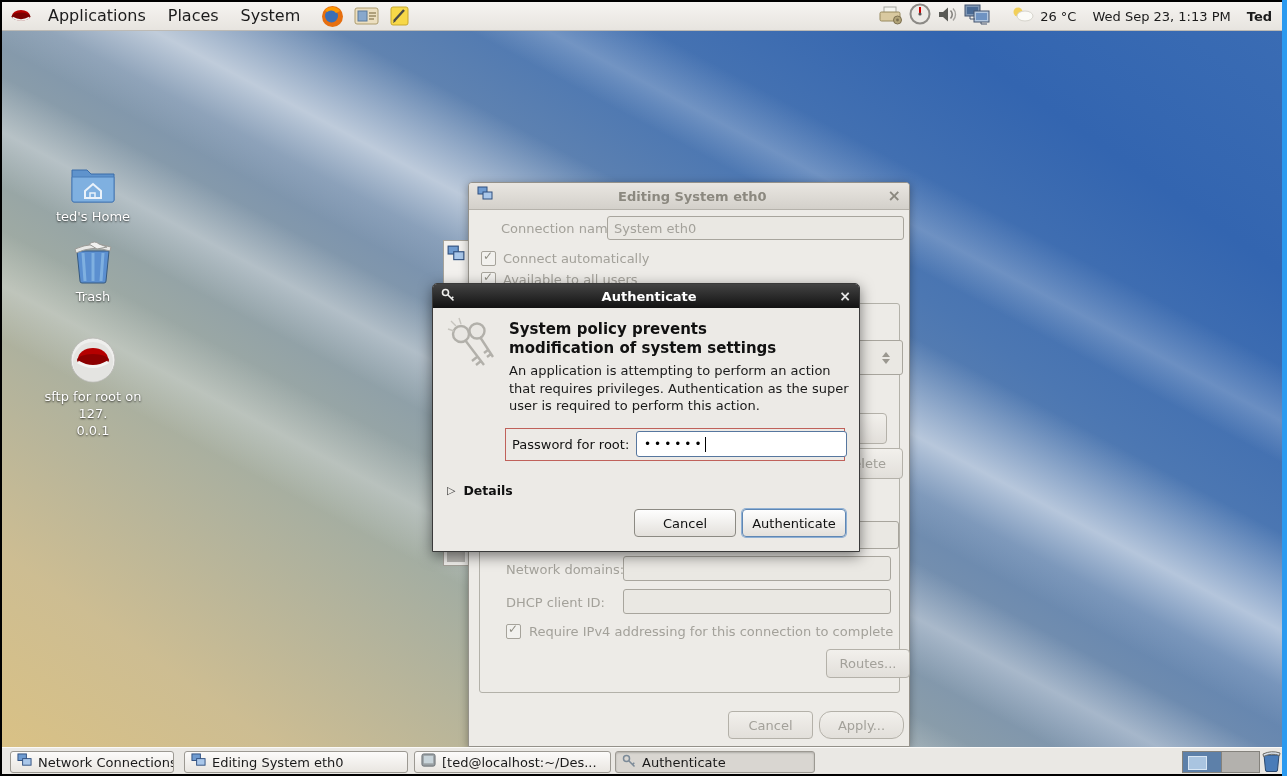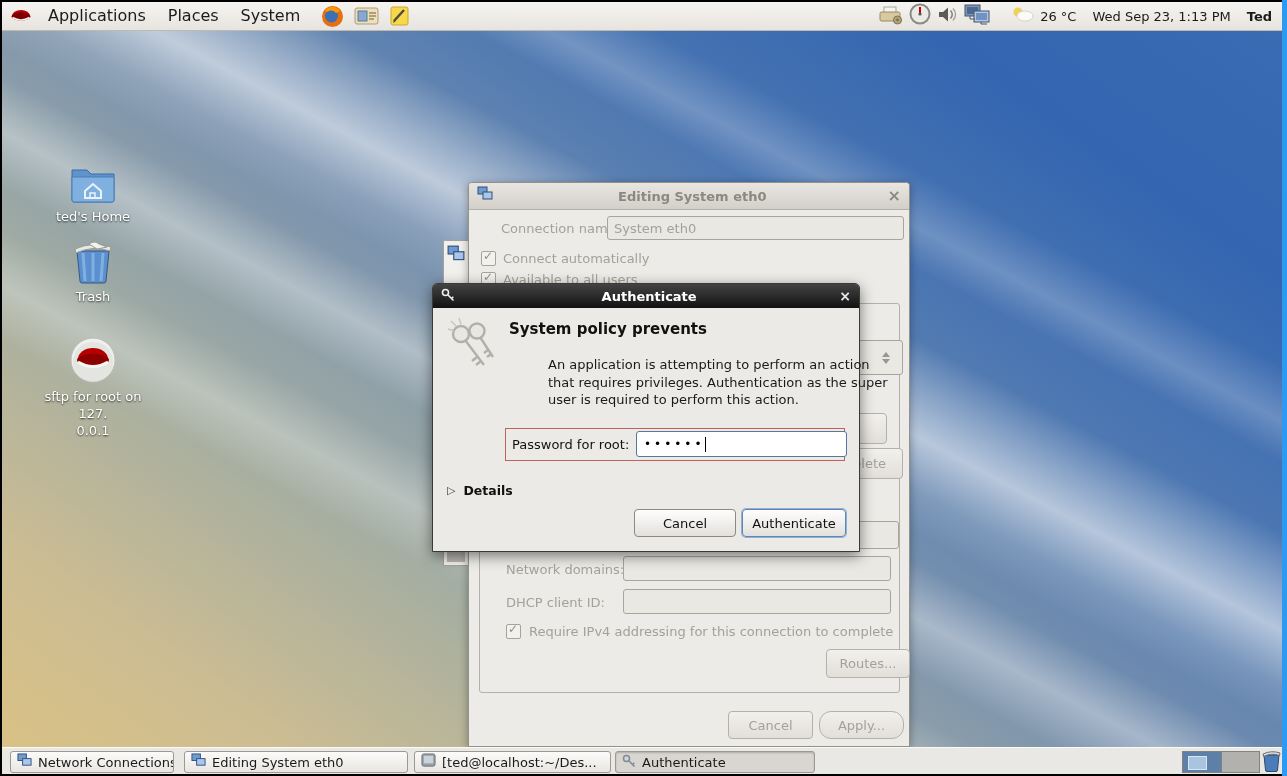--- a/index.html
+++ b/index.html
@@ -253,22 +253,23 @@
           <path d="M19 24 L38 49 M31 41 l-5 4 M35 45 l-5 4" fill="none"></path>
         </g>
         <g stroke="#c6c4be" stroke-width="1.4">
           <path d="M5 5 l5 5 M2 13 l6 2 M13 2 l2 6" fill="none"></path>
         </g>
       </svg>
     </span>
 
     <div class="auth-heading abs" style="left:76px;top:36px;">
       <div>System policy prevents</div>
-    </div>
-    <div class="auth-body abs" style="left:76px;top:72px;margin-left:39px;">An application is attempting to perform an action that requires privileges. Authentication as the super user is required to perform this action.</div>
+      <div>modification of system settings</div>
+    </div>
+    <div class="auth-body abs" style="left:76px;top:78px;">An application is attempting to perform an action that requires privileges. Authentication as the super user is required to perform this action.</div>
 
     <div id="pw-row" class="abs">
       <span id="pw-label">Password for root:</span>
       <div id="pw-entry">
         <span id="pw-dots">••••••</span>
         <span id="pw-cursor"></span>
       </div>
     </div>
 
     <div id="details-row" class="abs">

